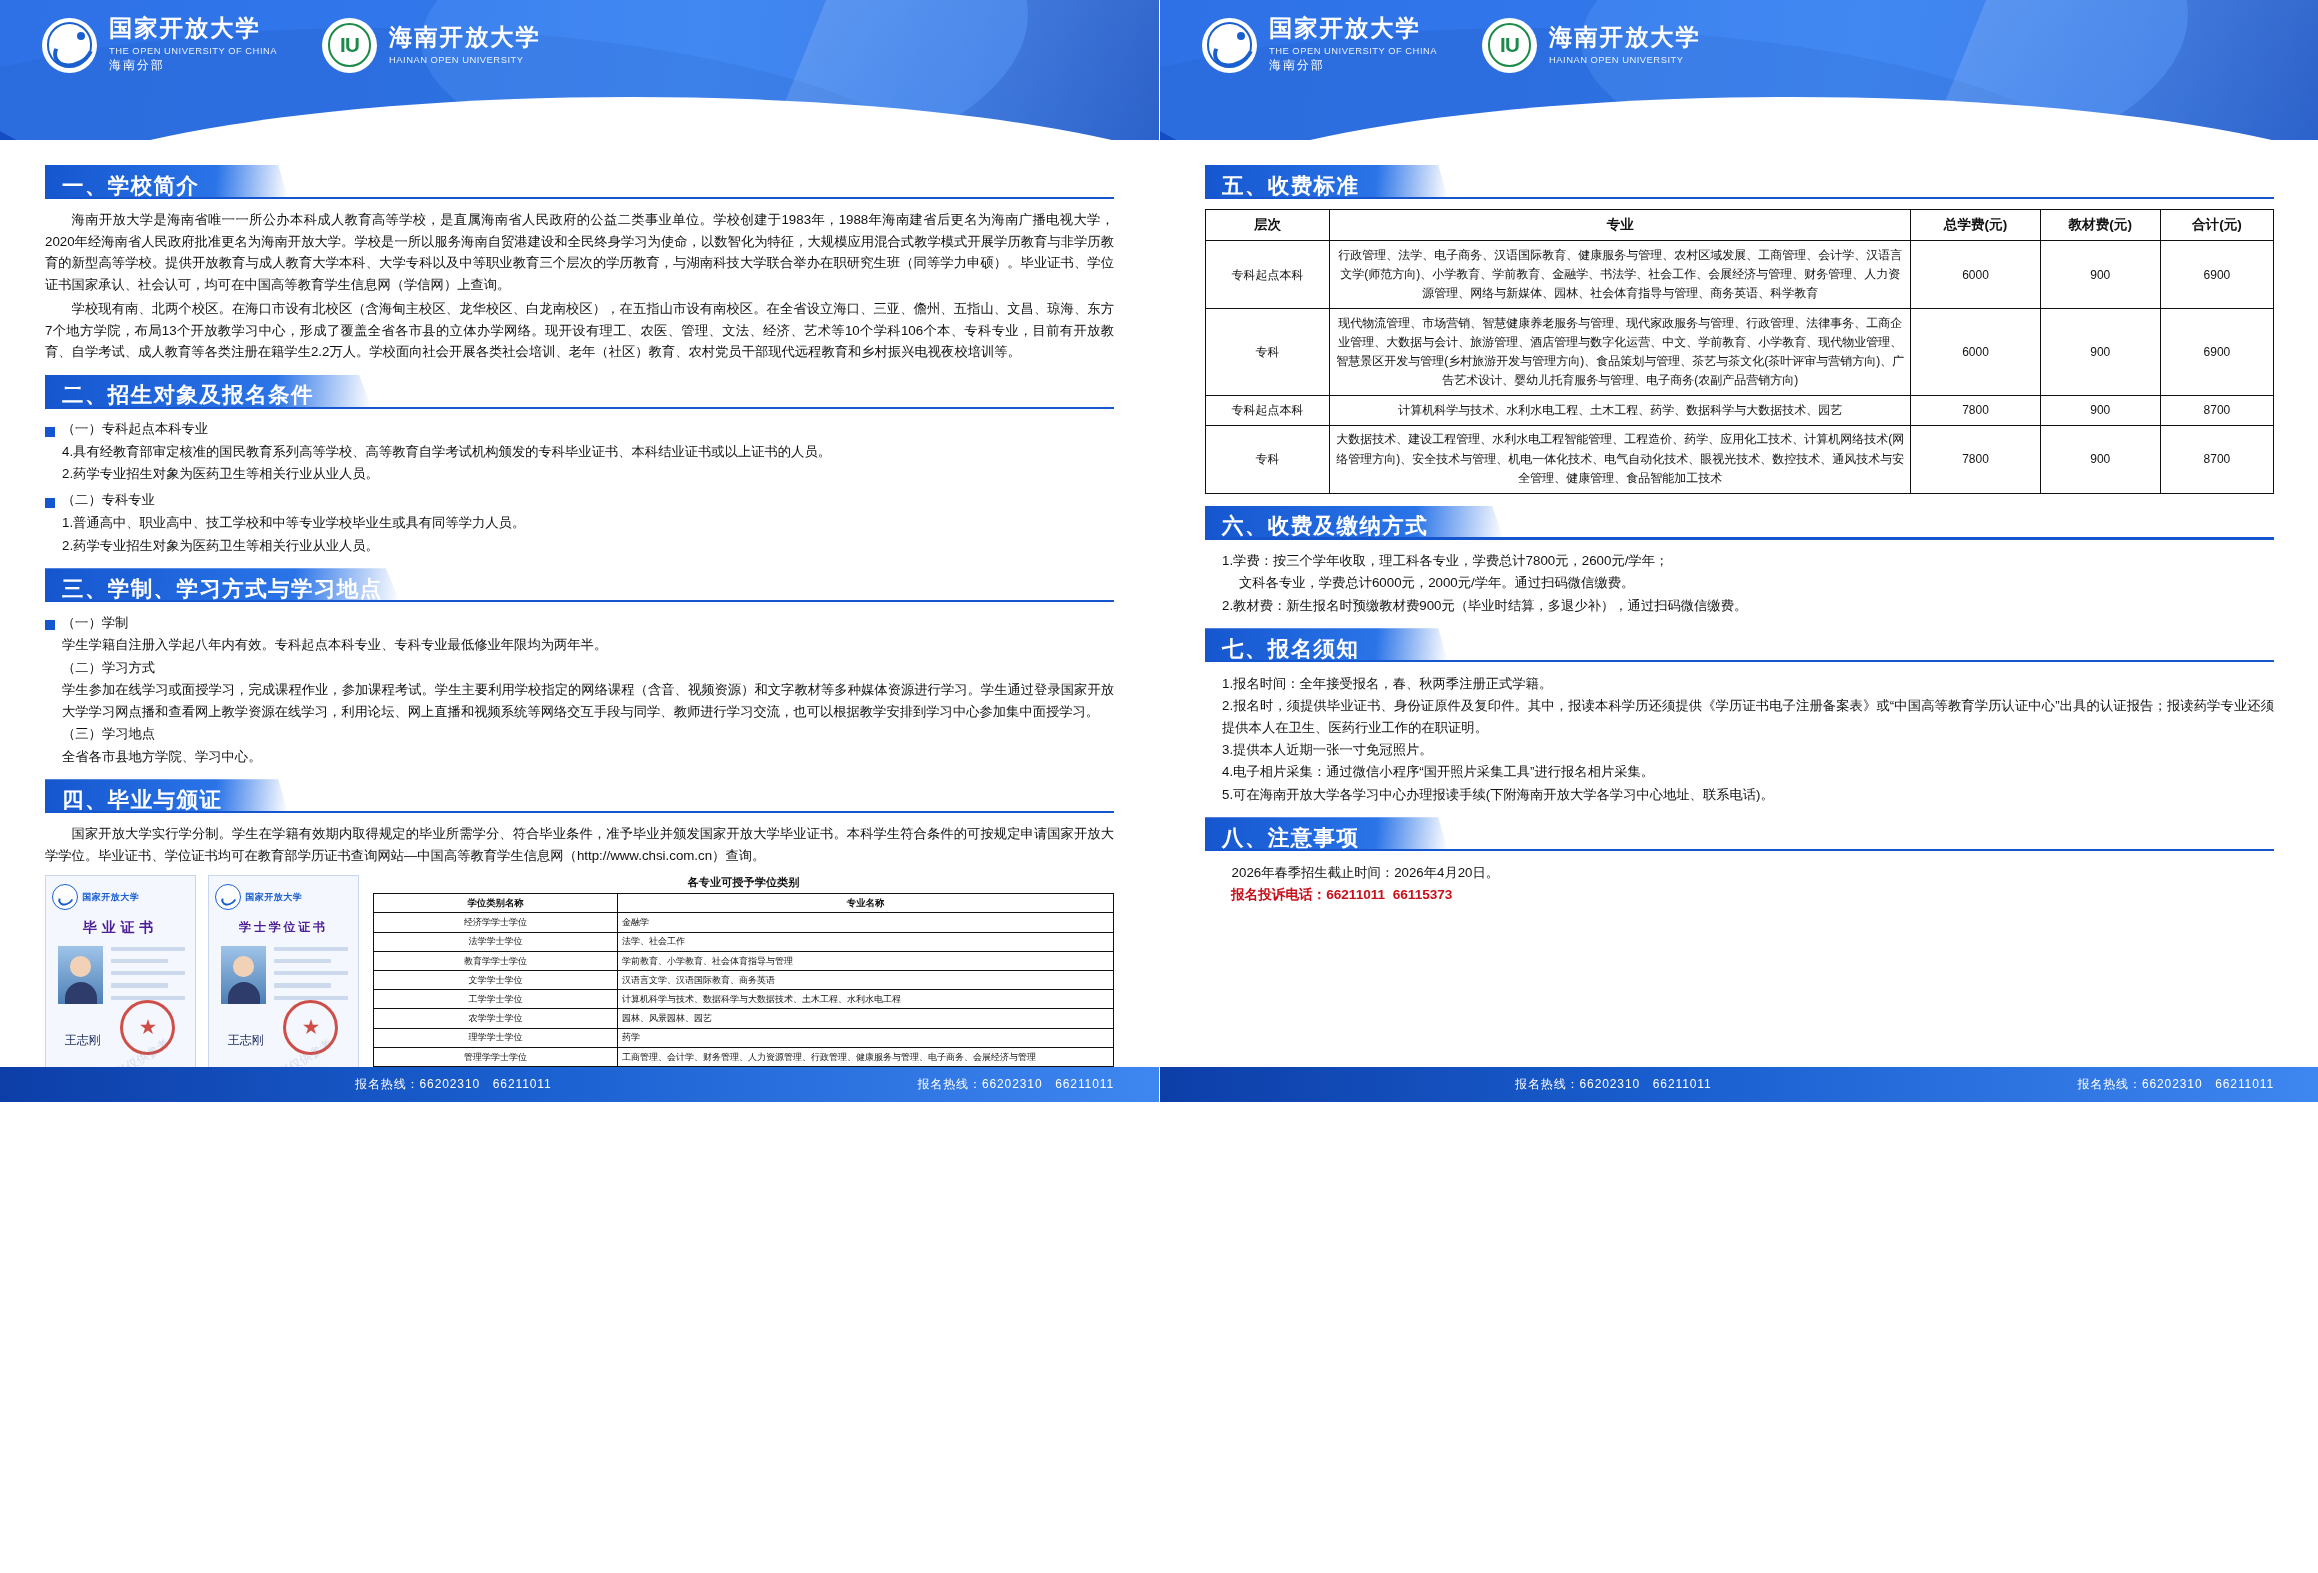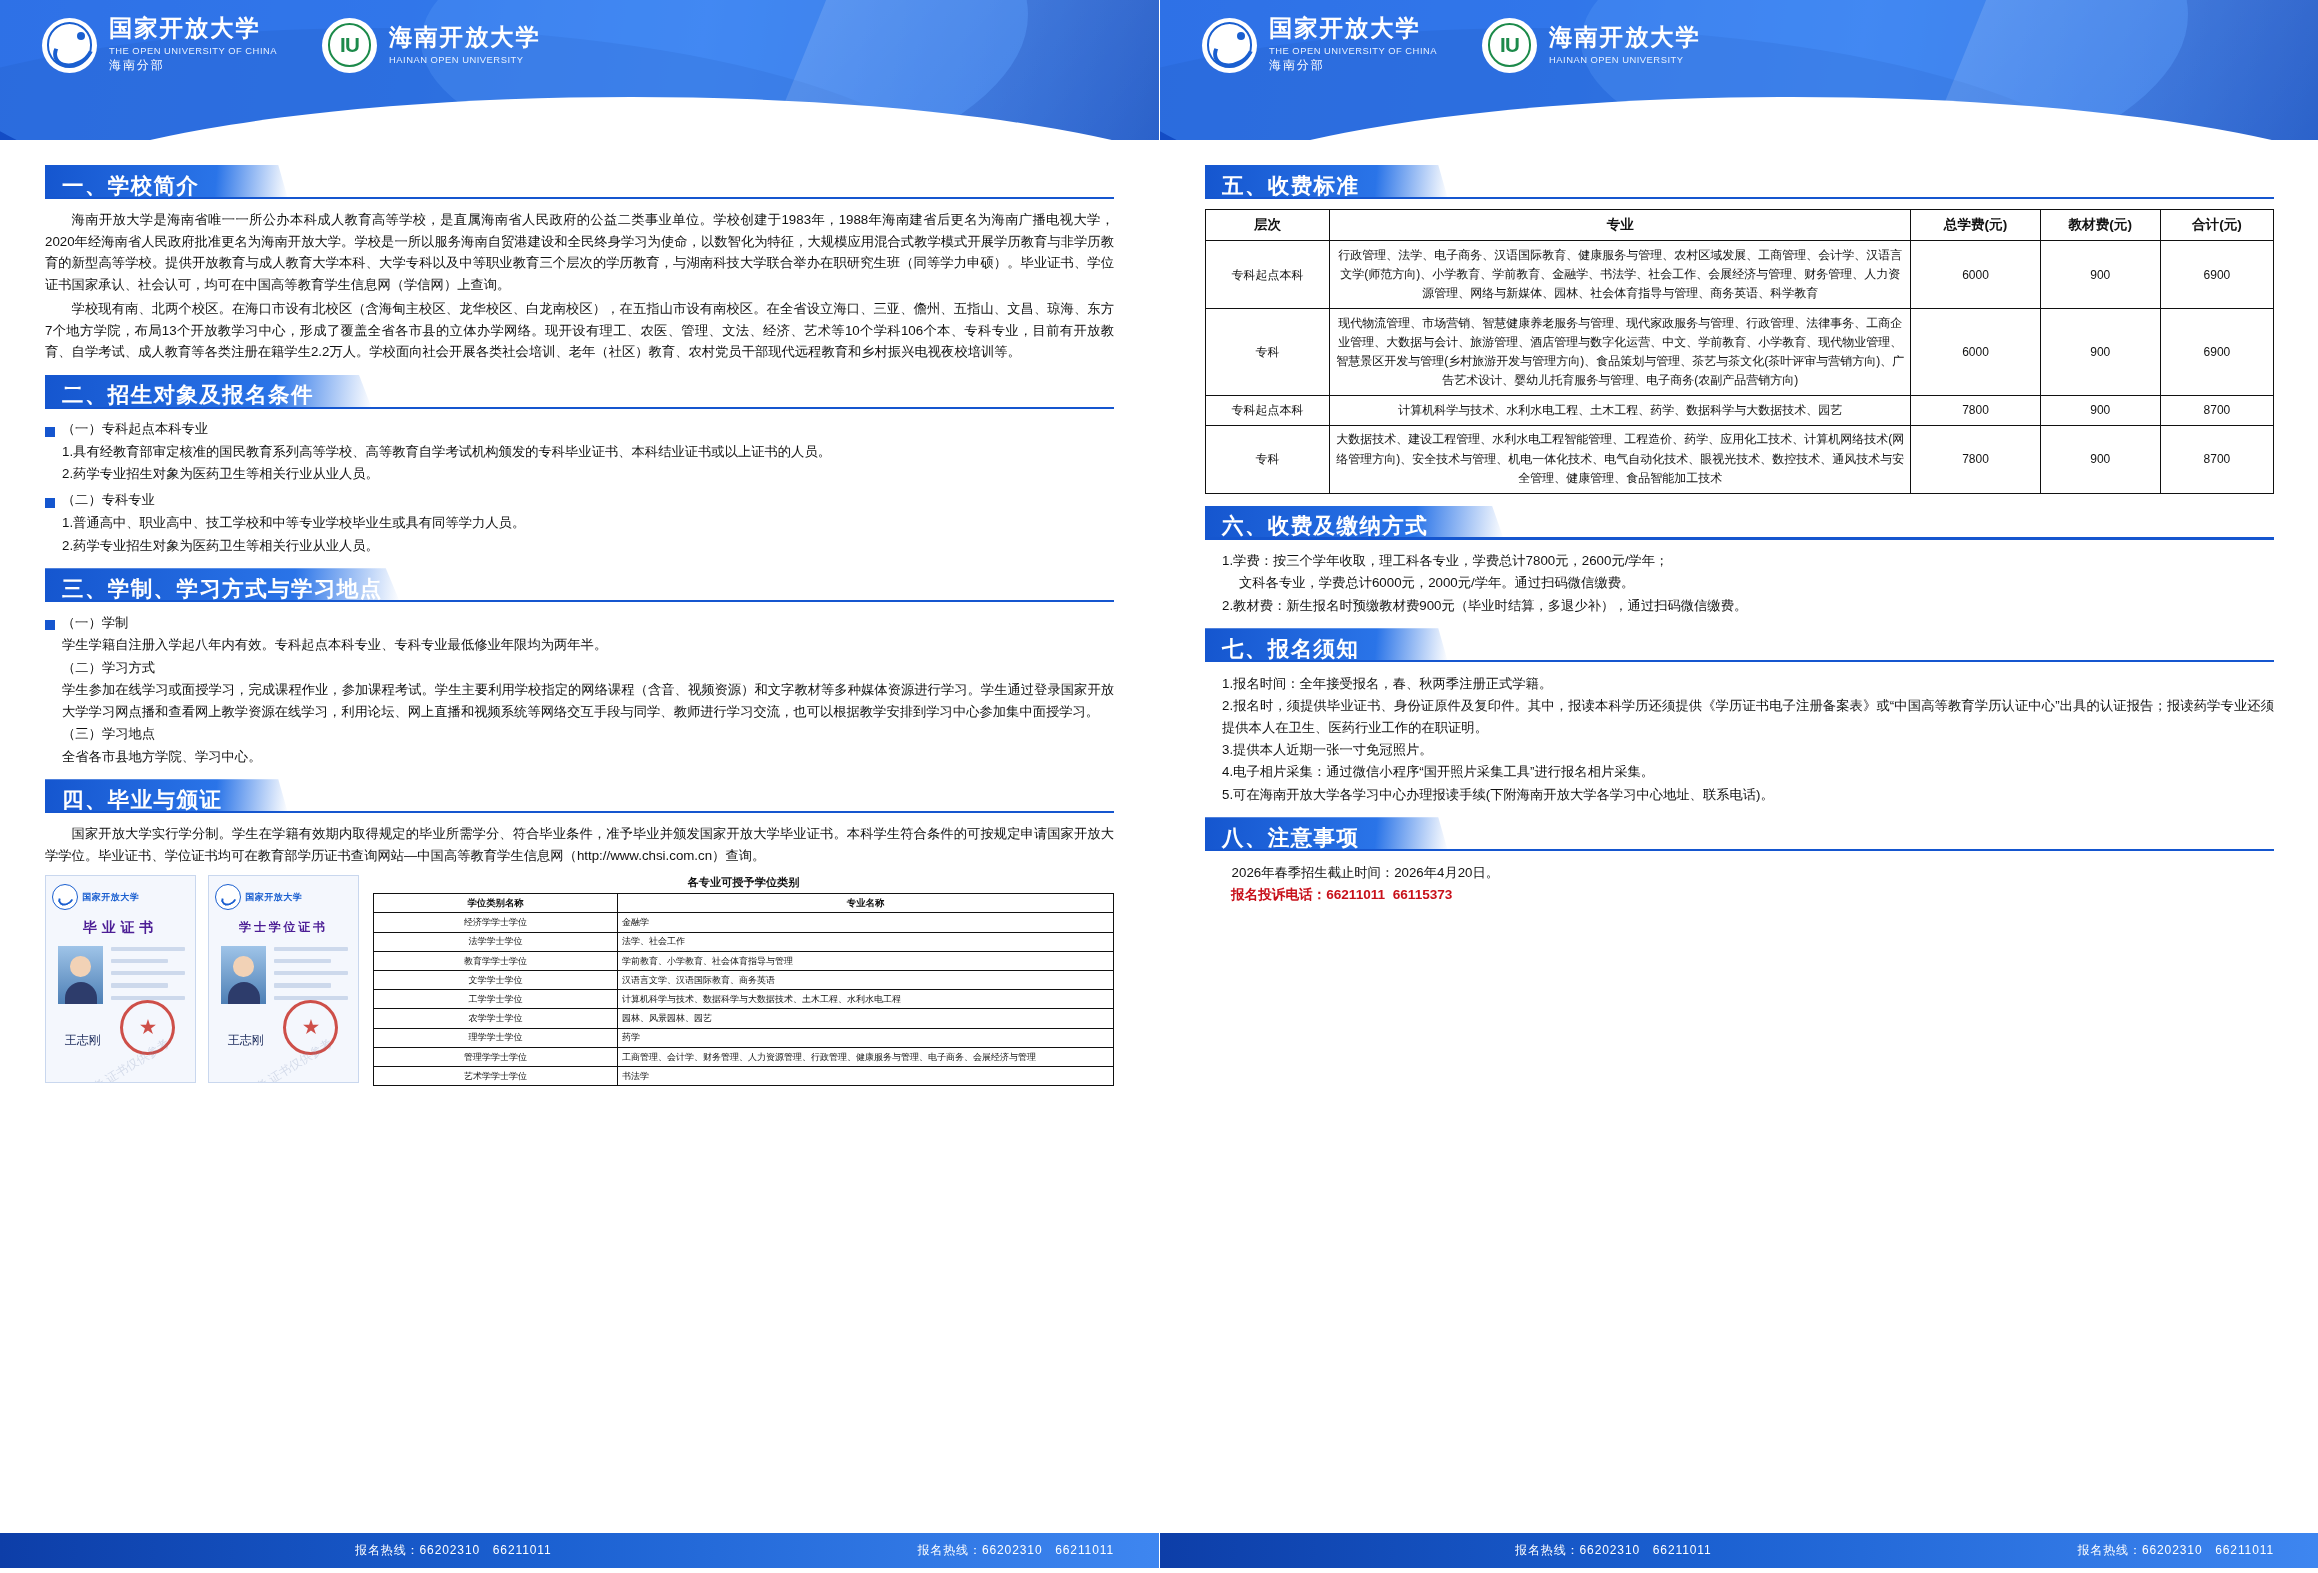--- a/index.html
+++ b/index.html
@@ -1,18 +1,18 @@
 <!DOCTYPE html>
 <html style="font-size:7.5px"><head>
 <meta charset="utf-8">
 <style>
   html,body{margin:0;padding:0;background:#ffffff;}
   body{font-family:"Liberation Sans","DejaVu Sans",sans-serif;}
   .page{width:2319px;height:1574px;position:relative;overflow:hidden;background:#fff;}
-  .panel{position:absolute;top:0;height:1568px;width:1159px;background:#fff;overflow:hidden;}
+  .panel{position:absolute;top:0;height:1102px;width:1159px;background:#fff;overflow:hidden;}
   .panel.left{left:0;}
   .panel.right{left:1160px;}
   .gutter{position:absolute;left:1159px;top:0;width:1.4px;height:1574px;background:#ffffff;}
 
   
   .banner{position:relative;height:140px;background:#0b4fd4;overflow:hidden;}
   .banner .bg1{position:absolute;inset:0;background:linear-gradient(100deg,#1a57d8 0%,#1f63e0 35%,#2f79ef 60%,#1446b5 100%);}
   .banner .wave1{position:absolute;left:-94px;top:-196px;width:1122px;height:421px;background:#3f86f2;border-radius:50%;opacity:.55;}
   .banner .wave2{position:absolute;left:-234px;top:28px;width:1216px;height:374px;background:#0a3fae;border-radius:50%;opacity:.45;}
   .banner .wave3{position:absolute;left:421px;top:-122px;width:1029px;height:327px;background:#5b9bf7;border-radius:50%;opacity:.30;}
@@ -139,21 +139,21 @@
 
       <div class="secTitle" style="margin-top:12px">
         <div class="bar w2"></div>
           <div class="txt">二、招生对象及报名条件</div>
           <div class="rule"></div>
       </div>
       <div class="bullet">
           <div class="sq"></div>
           <div class="lbl">（一）专科起点本科专业</div>
         </div>
-      <p class="ind">1.具有经教育部审定核准的国民教育系列高等学校、高等教育自学考试机构颁发的专科毕业证书、本科结业证书或以上证书的人员。</p>
+      <p class="ind">4.具有经教育部审定核准的国民教育系列高等学校、高等教育自学考试机构颁发的专科毕业证书、本科结业证书或以上证书的人员。</p>
       <p class="ind">2.药学专业招生对象为医药卫生等相关行业从业人员。</p>
       <div class="bullet">
           <div class="sq"></div>
           <div class="lbl">（二）专科专业</div>
         </div>
       <p class="ind">1.普通高中、职业高中、技工学校和中等专业学校毕业生或具有同等学力人员。</p>
       <p class="ind">2.药学专业招生对象为医药卫生等相关行业从业人员。</p>
 
       <div class="secTitle" style="margin-top:12px">
         <div class="bar w3"></div>

